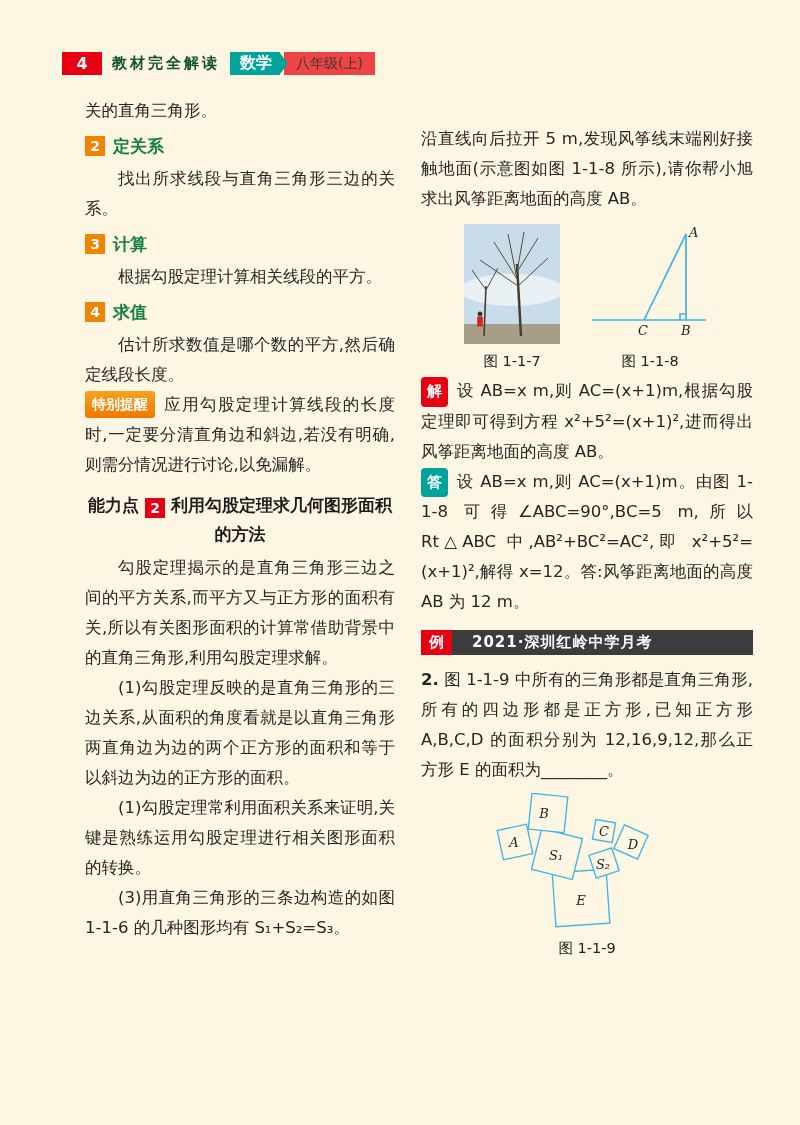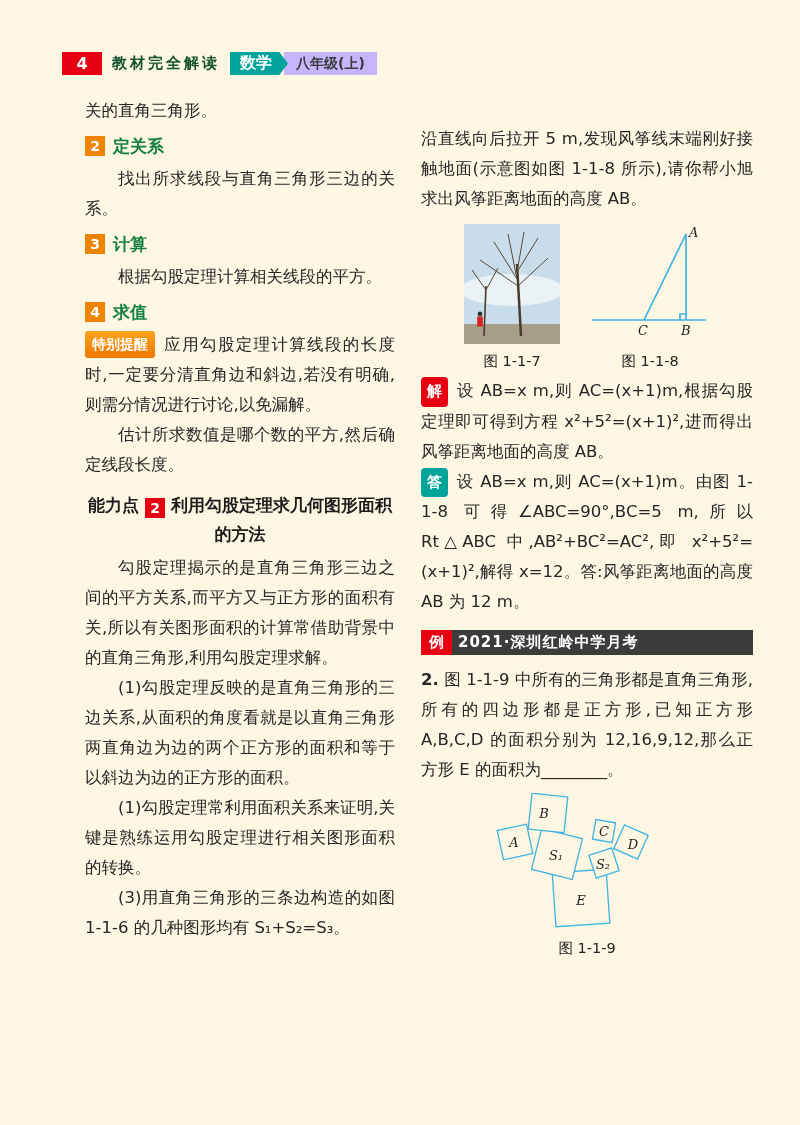--- a/index.html
+++ b/index.html
@@ -8,21 +8,21 @@
 
   
   .hdr{position:absolute;top:52px;left:62px;display:flex;align-items:stretch;height:23px;}
   .hdr .pgnum{width:40px;background:#e60012;color:#fff;font-weight:bold;font-size:16px;
               display:flex;align-items:center;justify-content:center;}
   .hdr .series{padding:0 10px;font-size:15px;font-weight:bold;letter-spacing:3px;
                display:flex;align-items:center;color:#14532d;}
   .hdr .subject{background:#00a49a;color:#fff;font-size:16px;font-weight:bold;
                 padding:0 16px 0 10px;display:flex;align-items:center;
                 clip-path:polygon(0 0,85% 0,100% 50%,85% 100%,0 100%);}
-  .hdr .grade{background:#c4b5fd;color:#3a3a3a;font-size:14px;font-weight:bold;
+  .hdr .grade{background:#ef4444;color:#3a3a3a;font-size:14px;font-weight:normal;
               padding:0 12px;display:flex;align-items:center;margin-left:-4px;}
 
   
   .cols{position:absolute;top:96px;left:85px;display:flex;gap:26px;}
   .col{width:310px;font-size:16.5px;line-height:1.82;}
   .col.rightc{width:332px;margin-top:28px;}
   p.p{margin:0;text-indent:2em;text-align:justify;}
   p.p.flush{text-indent:0;}
 
   
@@ -46,21 +46,21 @@
   .sol{margin:3px 0;text-align:justify;}
   .badge-jie{display:inline-block;background:#e60012;color:#fff;font-weight:bold;font-size:15px;
              padding:1px 6px;border-radius:4px;margin-right:8px;}
   .badge-da{display:inline-block;background:#00a49a;color:#fff;font-weight:bold;font-size:15px;
             padding:1px 6px;border-radius:4px;margin-right:8px;}
 
   
   .exbar{display:flex;align-items:center;height:25px;background:#3c3c3c;margin:13px 0 10px;}
   .exbar .tag{background:#e60012;color:#fff;font-weight:bold;font-size:15px;height:100%;
               display:flex;align-items:center;padding:0 8px;}
-  .exbar .src{color:#fff;font-size:15px;font-weight:bold;padding-left:6px;letter-spacing:1px;}
+  .exbar .src{color:#fff;font-size:15px;font-weight:bold;padding-left:20px;letter-spacing:1px;}
 
   
   .figrow{display:flex;justify-content:center;gap:30px;margin:10px 0 2px;}
   .figcol{display:flex;flex-direction:column;align-items:center;}
   .figcap{font-size:14.5px;margin-top:4px;color:#222;text-indent:0;}
   .fig9wrap{display:flex;flex-direction:column;align-items:center;margin:8px 0 4px;}
 
   svg text{font-family:"DejaVu Serif","Liberation Serif",serif;font-style:italic;font-size:13px;fill:#1e1e1e;}
   .bold{font-weight:bold;}
 </style>
@@ -90,25 +90,25 @@
       <div class="step">
         <span class="n">3</span>
         <span class="t">计算</span>
       </div>
       <p class="p">根据勾股定理计算相关线段的平方。</p>
 
       <div class="step">
         <span class="n">4</span>
         <span class="t">求值</span>
       </div>
+      <p class="p">估计所求数值是哪个数的平方,然后确定线段长度。</p>
+
       <p class="p flush reminder">
         <span class="badge-reminder">特别提醒</span><span>应用勾股定理计算线段的长度时,一定要分清直角边和斜边,若没有明确,则需分情况进行讨论,以免漏解。</span>
       </p>
-
-      <p class="p">估计所求数值是哪个数的平方,然后确定线段长度。</p>
 
       <div class="ability">
         <span>能力点</span><span class="num">2</span><span>利用勾股定理求几何图形面积的方法</span>
       </div>
 
       <p class="p">勾股定理揭示的是直角三角形三边之间的平方关系,而平方又与正方形的面积有关,所以有关图形面积的计算常借助背景中的直角三角形,利用勾股定理求解。</p>
       <p class="p">(1)勾股定理反映的是直角三角形的三边关系,从面积的角度看就是以直角三角形两直角边为边的两个正方形的面积和等于以斜边为边的正方形的面积。</p>
       <p class="p">(1)勾股定理常利用面积关系来证明,关键是熟练运用勾股定理进行相关图形面积的转换。</p>
       <p class="p">(3)用直角三角形的三条边构造的如图 1-1-6 的几种图形均有 S₁+S₂=S₃。</p>
     </div>

